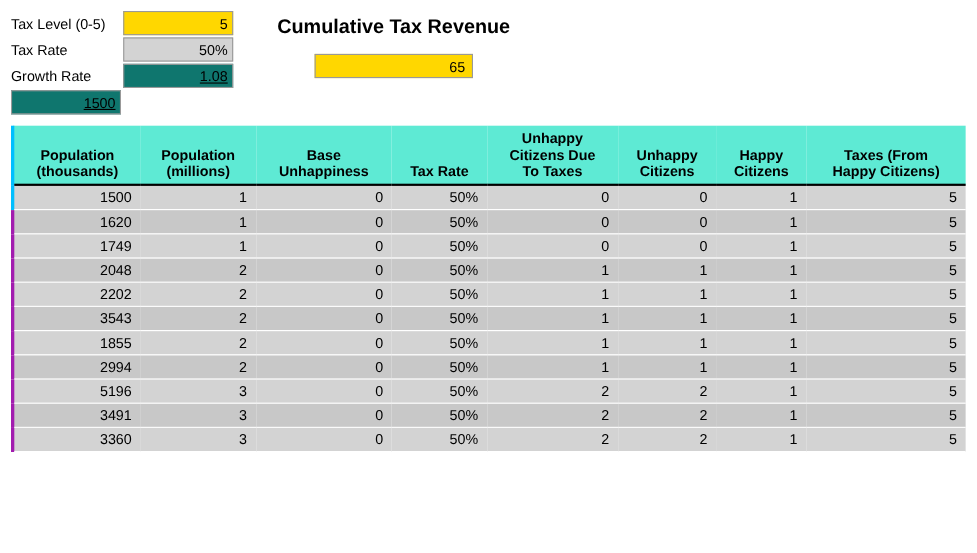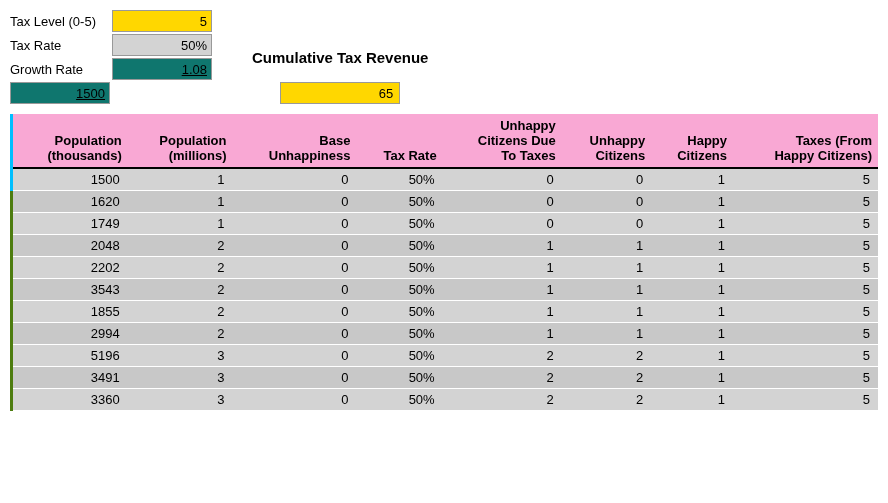--- a/index.html
+++ b/index.html
@@ -5,21 +5,21 @@
     * { margin: 0; padding: 0; box-sizing: border-box; }
     body {
       font-family: Arial, sans-serif;
       font-size: 13px;
       background: #fff;
       padding: 10px;
     }
 
     .top-section {
       display: flex;
-      align-items: flex-end;
+      align-items: flex-start;
       margin-bottom: 10px;
     }
 
     .inputs-grid {
       display: grid;
       grid-template-columns: auto auto;
       gap: 2px;
       margin-right: 40px;
     }
 
@@ -50,51 +50,52 @@
 
     .cumulative-section {
       display: flex;
       flex-direction: column;
       align-items: center;
       padding-top: 4px;
     }
 
     .cumulative-title {
       font-weight: bold;
-      font-size: 15px;
-      margin-bottom: 16px;
+      font-size: 18px;
+      margin-bottom: 3px;
     }
 
     .cumulative-value {
       background-color: #FFD700;
-      width: 120px;
+      width: 144px;
       height: 22px;
       text-align: right;
       padding-right: 6px;
       display: flex;
       align-items: center;
       justify-content: flex-end;
       font-size: 13px;
       border: 1px solid #999;
+      margin-top: 11px;
     }
 
     .table-container {
       overflow: hidden;
     }
 
     table {
       border-collapse: collapse;
       width: 100%;
       font-size: 13px;
     }
 
     thead tr th {
-      background-color: #f9a8d4;
+      background-color: #5eead4;
       font-weight: bold;
-      text-align: right;
+      text-align: center;
       padding: 4px 6px;
       border: none;
       vertical-align: bottom;
     }
 
     
     thead tr th:first-child {
       border-left: 3px solid #00BFFF;
     }
 
@@ -104,21 +105,21 @@
       background-color: #D3D3D3;
       border-bottom: 1px solid #fff;
     }
 
     tbody tr:first-child td:first-child {
       border-left: 3px solid #00BFFF;
       background-color: #D3D3D3;
     }
 
     tbody tr td:first-child {
-      border-left: 3px solid #4d7c0f;
+      border-left: 3px solid #a21caf;
     }
 
     tbody tr:nth-child(even) td {
       background-color: #C8C8C8;
     }
 
     .header-divider {
       border-bottom: 2px solid #000;
     }
   </style>

